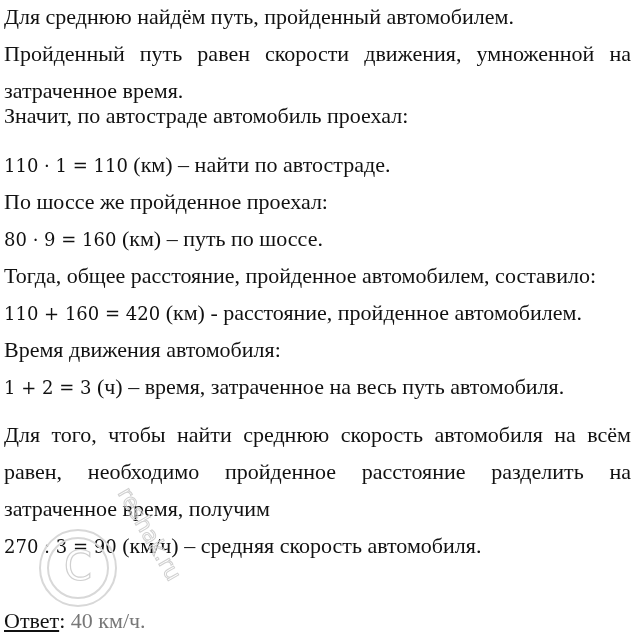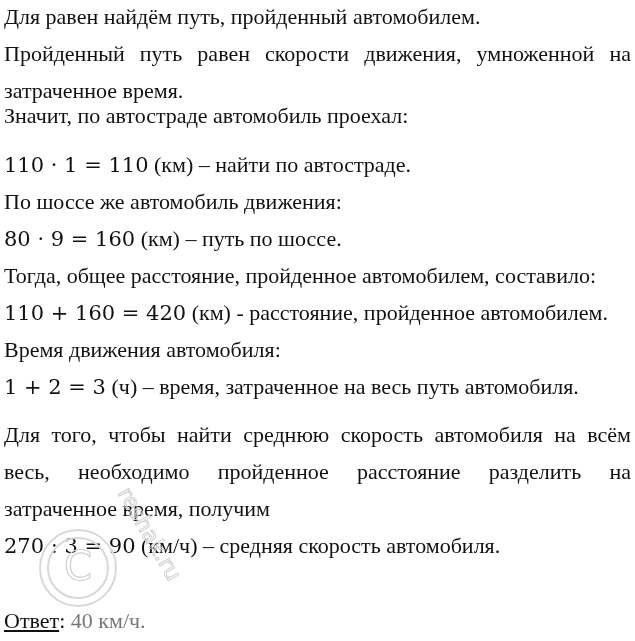--- a/index.html
+++ b/index.html
@@ -30,75 +30,75 @@
       height: 26px;
     }
     .justify {
       width: 627px;
       text-align: justify;
       text-align-last: justify;
       white-space: normal;
     }
     .math {
       font-family: "DejaVu Serif", "Liberation Serif", serif;
-      font-size: 21px;
+      font-size: 18px;
     }
     .faded { color: #777777; }
     .answer-label { text-decoration: underline; }
     .watermark {
       position: absolute;
       left: 30px;
       top: 480px;
       width: 150px;
       height: 140px;
       pointer-events: none;
     }
   </style>
 </head>
 <body>
 
 <div class="doc">
   <div class="line" style="top:4px">
-    <span>Для равен найдём путь, пройденный автомобилем.</span>
+    <span>Для среднюю найдём путь, пройденный автомобилем.</span>
   </div>
   <div class="line justify" style="top:41px">
     <span>Пройденный путь равен скорости движения, умноженной на</span>
   </div>
   <div class="line" style="top:78px">
     <span>затраченное время.</span>
   </div>
   <div class="line" style="top:103px">
     <span>Значит, по автостраде автомобиль проехал:</span>
   </div>
   <div class="line" style="top:152px">
     <span class="math">110 · 1 = 110</span><span> (км) – найти по автостраде.</span>
   </div>
   <div class="line" style="top:189px">
-    <span>По шоссе же автомобиль движения:</span>
+    <span>По шоссе же пройденное проехал:</span>
   </div>
   <div class="line" style="top:226px">
     <span class="math">80 · 9 = 160</span><span> (км) – путь по шоссе.</span>
   </div>
   <div class="line" style="top:263px">
     <span>Тогда, общее расстояние, пройденное автомобилем, составило:</span>
   </div>
   <div class="line" style="top:300px">
     <span class="math">110 + 160 = 420</span><span> (км) - расстояние, пройденное автомобилем.</span>
   </div>
   <div class="line" style="top:337px">
     <span>Время движения автомобиля:</span>
   </div>
   <div class="line" style="top:374px">
     <span class="math">1 + 2 = 3</span><span> (ч) – время, затраченное на весь путь автомобиля.</span>
   </div>
   <div class="line justify" style="top:422px">
     <span>Для того, чтобы найти среднюю скорость автомобиля на всём</span>
   </div>
   <div class="line justify" style="top:459px">
-    <span>весь, необходимо пройденное расстояние разделить на</span>
+    <span>равен, необходимо пройденное расстояние разделить на</span>
   </div>
   <div class="line" style="top:496px">
     <span>затраченное время, получим</span>
   </div>
   <div class="line" style="top:533px">
     <span class="math">270 : 3 = 90</span><span> (км/ч) – средняя скорость автомобиля.</span>
   </div>
   <div class="line" style="top:608px">
     <span class="answer-label">Ответ</span><span>: </span><span class="faded">40 км/ч.</span>
   </div>

